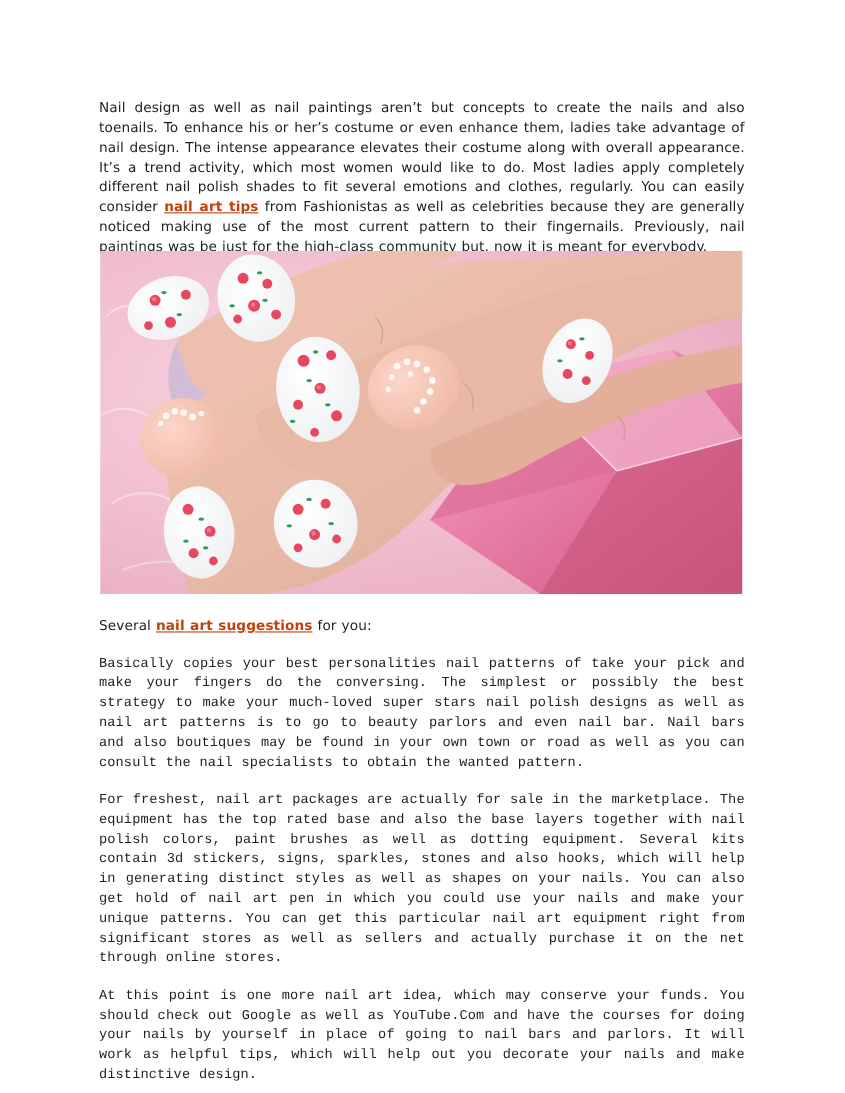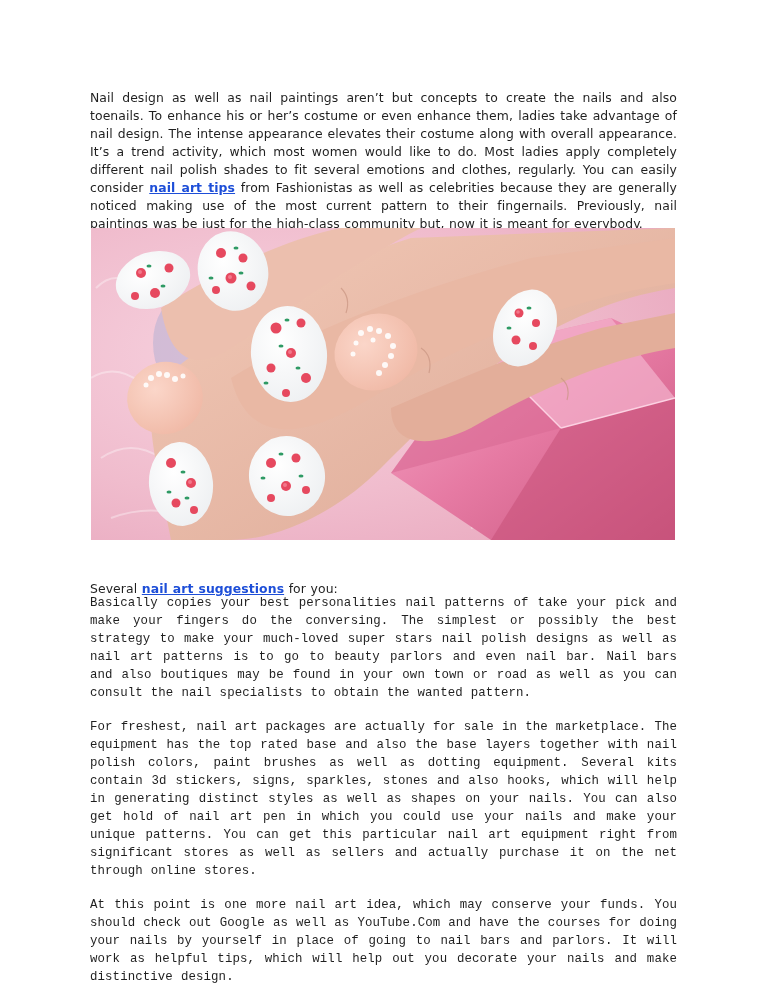--- a/index.html
+++ b/index.html
@@ -24,37 +24,37 @@
     .para {
       margin: 0 0 16px 0;
       font-size: 12.4px;
       line-height: 18px;
       text-align: justify;
       letter-spacing: 0.1px;
       word-spacing: 0.5px;
     }
     .para.p-intro { margin-bottom: 0; }
     .link {
-      color: #1d4ed8;
+      color: #c2410c;
       font-weight: bold;
       text-decoration: underline;
       cursor: pointer;
     }
     .photo-wrap {
       position: absolute;
       left: 1px;
       top: 139px;
       width: 584px;
       height: 312px;
       overflow: hidden;
     }
     .photo-wrap svg { display: block; }
     .p-several {
       position: absolute;
-      top: 491px;
+      top: 471px;
       left: 0;
       width: 587px;
     }
     .rest {
       position: absolute;
       top: 505px;
       left: 0;
       width: 587px;
       font-family: Liberation Mono, monospace;
     }

